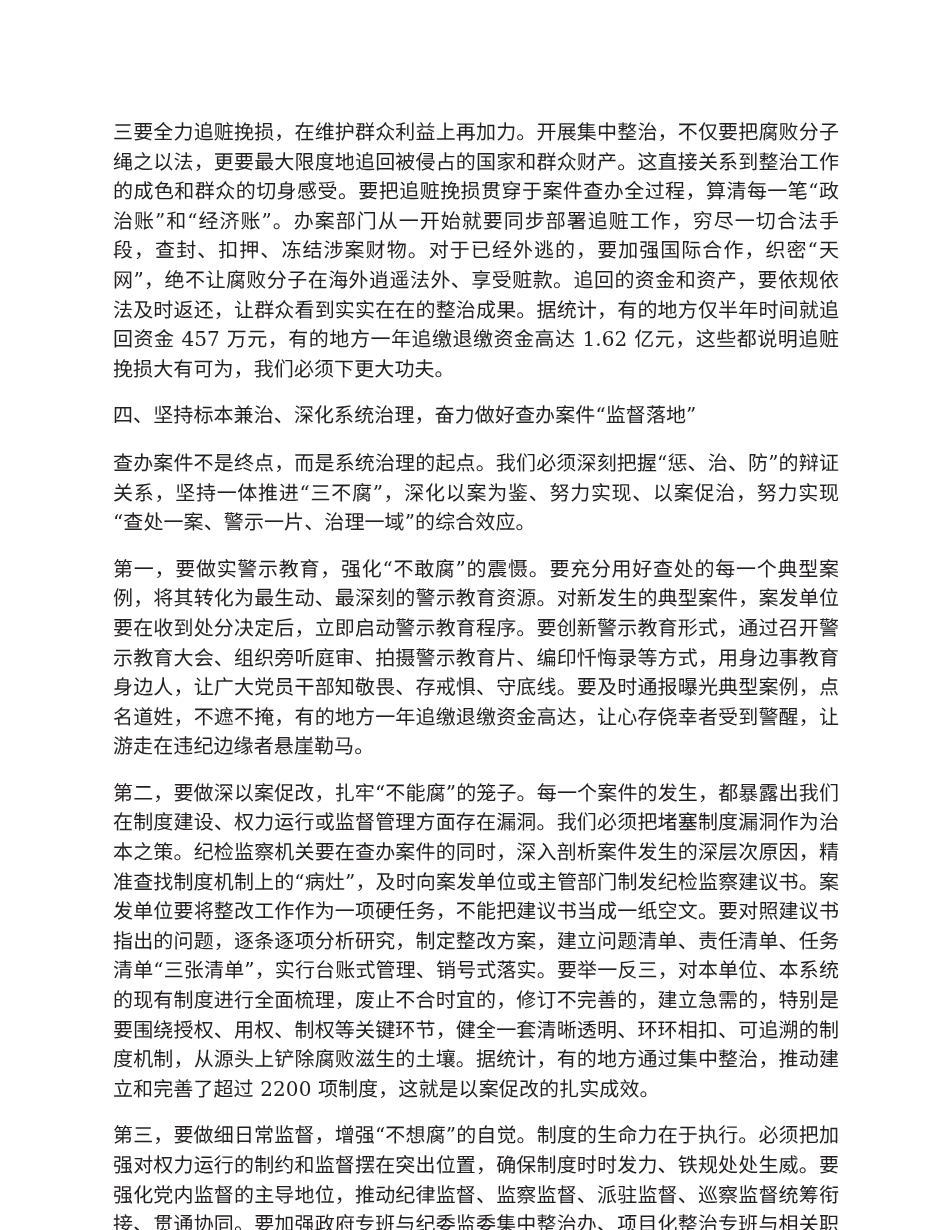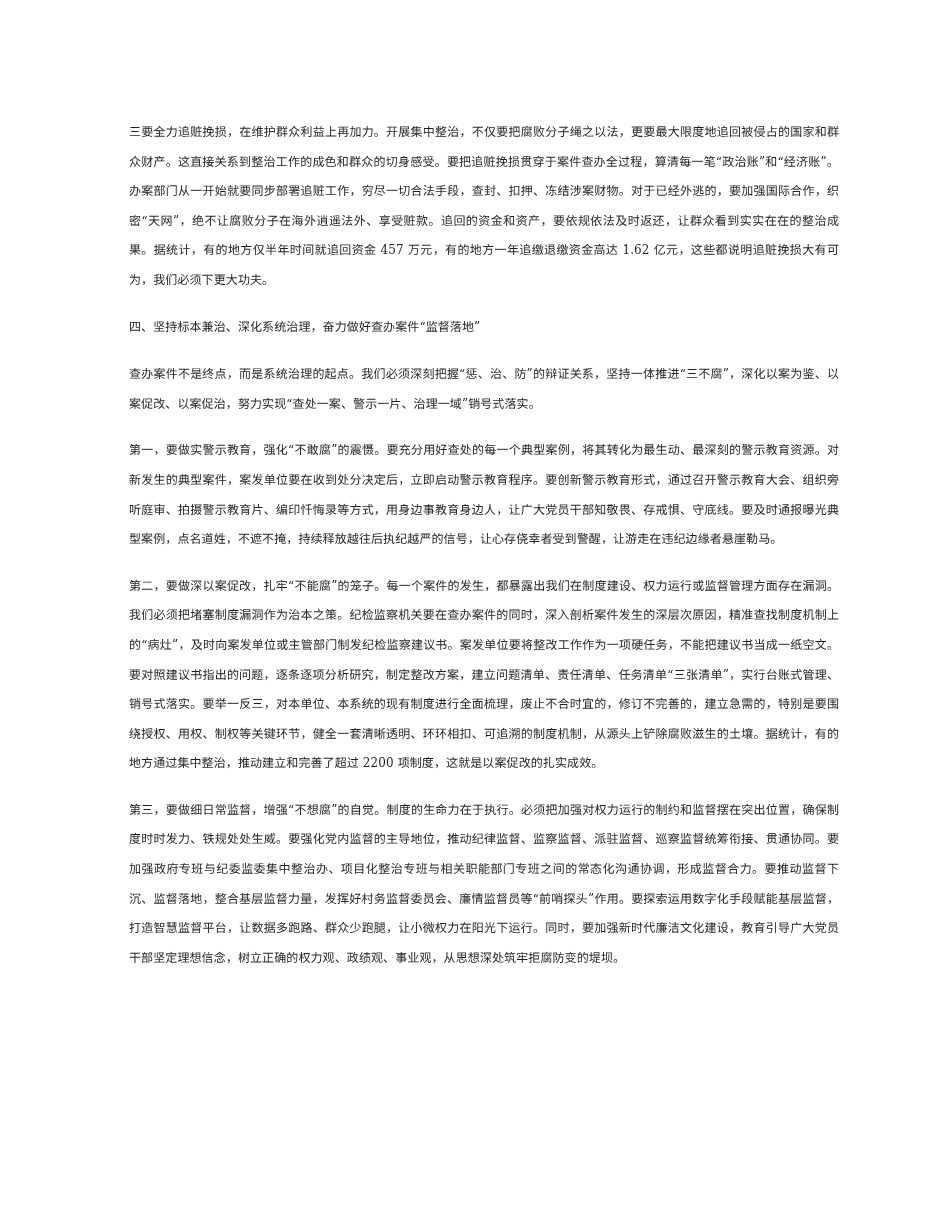--- a/index.html
+++ b/index.html
@@ -19,22 +19,22 @@
     width: 950px;
     height: 1230px;
     background: #ffffff;
     box-sizing: border-box;
     padding: 118px 112px 0 113px;
   }
   .doc-body {
     width: 726px;
   }
   .para {
-    margin: 0 0 17px 16px;
-    font-size: 12px;
+    margin: 0 0 17px 0;
+    font-size: 20px;
     line-height: 29.6px;
     color: #231f20;
     text-align: justify;
     text-justify: inter-ideograph;
     letter-spacing: 0.1px;
     word-break: break-all;
   }
   .para.section-heading {
     margin-bottom: 18px;
   }
@@ -45,22 +45,22 @@
 </head>
 <body>
 
 <div class="page">
   <div class="doc-body">
 
     <p class="para">三要全力追赃挽损，在维护群众利益上再加力。开展集中整治，不仅要把腐败分子绳之以法，更要最大限度地追回被侵占的国家和群众财产。这直接关系到整治工作的成色和群众的切身感受。要把追赃挽损贯穿于案件查办全过程，算清每一笔“政治账”和“经济账”。办案部门从一开始就要同步部署追赃工作，穷尽一切合法手段，查封、扣押、冻结涉案财物。对于已经外逃的，要加强国际合作，织密“天网”，绝不让腐败分子在海外逍遥法外、享受赃款。追回的资金和资产，要依规依法及时返还，让群众看到实实在在的整治成果。据统计，有的地方仅半年时间就追回资金 457 万元，有的地方一年追缴退缴资金高达 1.62 亿元，这些都说明追赃挽损大有可为，我们必须下更大功夫。</p>
 
     <p class="para section-heading">四、坚持标本兼治、深化系统治理，奋力做好查办案件“监督落地”</p>
 
-    <p class="para">查办案件不是终点，而是系统治理的起点。我们必须深刻把握“惩、治、防”的辩证关系，坚持一体推进“三不腐”，深化以案为鉴、以案促改、以案促治，努力实现“查处一案、警示一片、治理一域”销号式落实。</p>
+    <p class="para">查办案件不是终点，而是系统治理的起点。我们必须深刻把握“惩、治、防”的辩证关系，坚持一体推进“三不腐”，深化以案为鉴、努力实现、以案促治，努力实现“查处一案、警示一片、治理一域”的综合效应。</p>
 
-    <p class="para">第一，要做实警示教育，强化“不敢腐”的震慑。要充分用好查处的每一个典型案例，将其转化为最生动、最深刻的警示教育资源。对新发生的典型案件，案发单位要在收到处分决定后，立即启动警示教育程序。要创新警示教育形式，通过召开警示教育大会、组织旁听庭审、拍摄警示教育片、编印忏悔录等方式，用身边事教育身边人，让广大党员干部知敬畏、存戒惧、守底线。要及时通报曝光典型案例，点名道姓，不遮不掩，持续释放越往后执纪越严的信号，让心存侥幸者受到警醒，让游走在违纪边缘者悬崖勒马。</p>
+    <p class="para">第一，要做实警示教育，强化“不敢腐”的震慑。要充分用好查处的每一个典型案例，将其转化为最生动、最深刻的警示教育资源。对新发生的典型案件，案发单位要在收到处分决定后，立即启动警示教育程序。要创新警示教育形式，通过召开警示教育大会、组织旁听庭审、拍摄警示教育片、编印忏悔录等方式，用身边事教育身边人，让广大党员干部知敬畏、存戒惧、守底线。要及时通报曝光典型案例，点名道姓，不遮不掩，有的地方一年追缴退缴资金高达，让心存侥幸者受到警醒，让游走在违纪边缘者悬崖勒马。</p>
 
     <p class="para">第二，要做深以案促改，扎牢“不能腐”的笼子。每一个案件的发生，都暴露出我们在制度建设、权力运行或监督管理方面存在漏洞。我们必须把堵塞制度漏洞作为治本之策。纪检监察机关要在查办案件的同时，深入剖析案件发生的深层次原因，精准查找制度机制上的“病灶”，及时向案发单位或主管部门制发纪检监察建议书。案发单位要将整改工作作为一项硬任务，不能把建议书当成一纸空文。要对照建议书指出的问题，逐条逐项分析研究，制定整改方案，建立问题清单、责任清单、任务清单“三张清单”，实行台账式管理、销号式落实。要举一反三，对本单位、本系统的现有制度进行全面梳理，废止不合时宜的，修订不完善的，建立急需的，特别是要围绕授权、用权、制权等关键环节，健全一套清晰透明、环环相扣、可追溯的制度机制，从源头上铲除腐败滋生的土壤。据统计，有的地方通过集中整治，推动建立和完善了超过 2200 项制度，这就是以案促改的扎实成效。</p>
 
     <p class="para">第三，要做细日常监督，增强“不想腐”的自觉。制度的生命力在于执行。必须把加强对权力运行的制约和监督摆在突出位置，确保制度时时发力、铁规处处生威。要强化党内监督的主导地位，推动纪律监督、监察监督、派驻监督、巡察监督统筹衔接、贯通协同。要加强政府专班与纪委监委集中整治办、项目化整治专班与相关职能部门专班之间的常态化沟通协调，形成监督合力。要推动监督下沉、监督落地，整合基层监督力量，发挥好村务监督委员会、廉情监督员等“前哨探头”作用。要探索运用数字化手段赋能基层监督，打造智慧监督平台，让数据多跑路、群众少跑腿，让小微权力在阳光下运行。同时，要加强新时代廉洁文化建设，教育引导广大党员干部坚定理想信念，树立正确的权力观、政绩观、事业观，从思想深处筑牢拒腐防变的堤坝。</p>
 
   </div>
 </div>
 
 </body></html>

